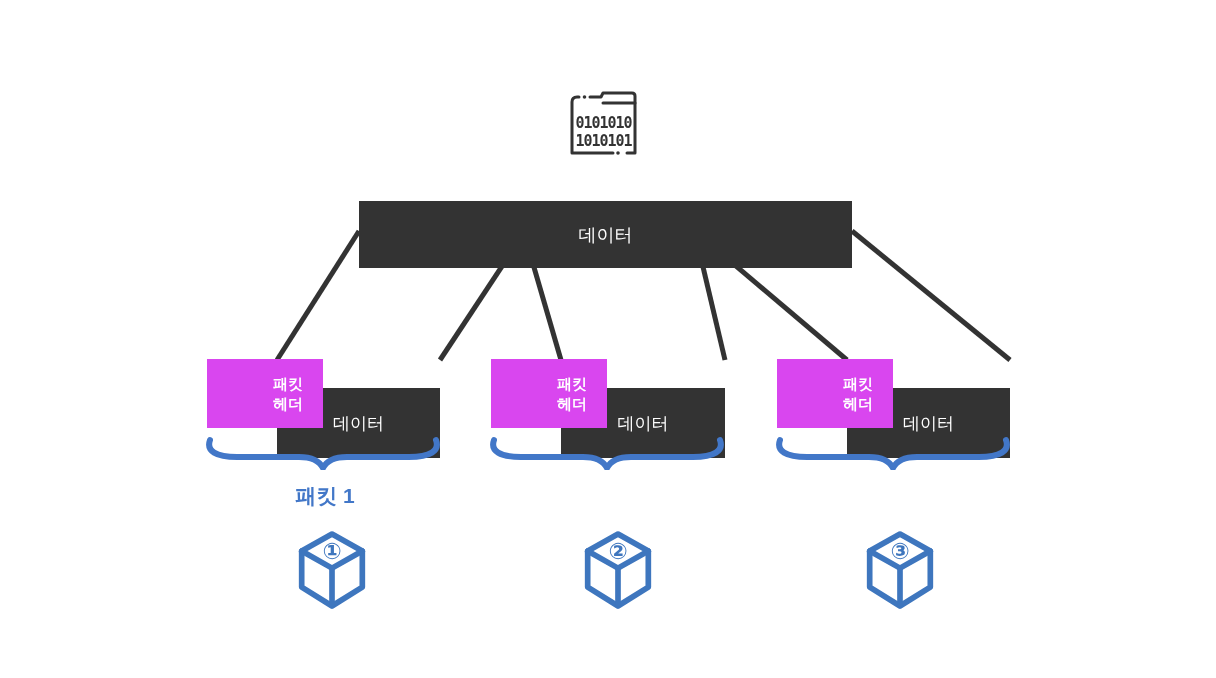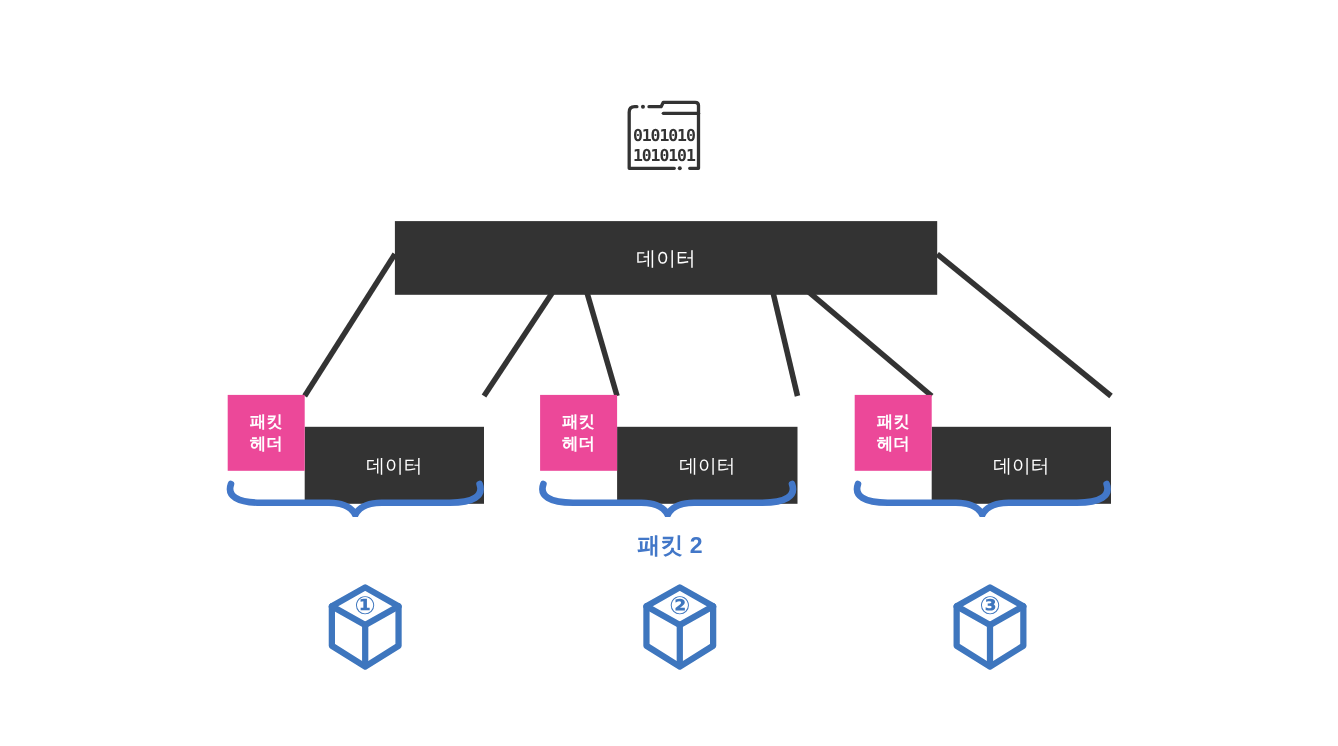--- a/index.html
+++ b/index.html
@@ -11,22 +11,22 @@
   .lines-layer{position:absolute;left:0;top:0;z-index:1;}
   .connector{stroke:#333333;stroke-width:5;}
   .bar{
     position:absolute;background:#333333;color:#ffffff;z-index:2;
     display:flex;align-items:center;justify-content:center;margin-top:33px;
   }
   .main-bar{left:359px;top:168px;width:493px;height:67px;font-size:18px;}
   .pkt-data{top:355px;height:70px;font-size:17px;}
   .pkt-header{
     position:absolute;top:359px;width:70px;height:69px;z-index:3;
-    background:#ec4899;color:#ffffff;font-weight:bold;font-size:15px;line-height:1.3;
-    display:flex;flex-direction:column;align-items:center;justify-content:center;text-align:center;
+    background:#d946ef;color:#ffffff;font-weight:bold;font-size:15px;line-height:1.3;
+    display:flex;flex-direction:column;align-items:center;justify-content:center;text-align:center;padding-left:46px;
   }
   .brace{position:absolute;top:436px;z-index:2;}
   .brace path{stroke:#4277C8;stroke-width:6;fill:none;stroke-linecap:round;}
   .caption{
     position:absolute;top:482px;height:30px;z-index:2;
     color:#4277C8;font-weight:bold;font-size:21px;text-align:center;
   }
   .cube{position:absolute;top:530px;z-index:2;}
   .cube polygon,.cube polyline{fill:#ffffff;stroke:#3E76BE;stroke-width:6;stroke-linejoin:round;}
   .cube line{stroke:#3E76BE;stroke-width:6;stroke-linecap:round;}
@@ -70,39 +70,39 @@
   <div class="pkt-header" style="left:207px;">
     <span>패킷</span>
     <span>헤더</span>
   </div>
   <div class="bar pkt-data" style="left:277px;width:163px;">
     <span>데이터</span>
   </div>
   <svg class="brace" style="left:205px;" width="236" height="34" viewBox="0 0 236 34">
     <path d="M5,4 C1,15 11,21 32,21 L94,21 C106,21 114,24 118,32 C122,24 130,21 142,21 L204,21 C225,21 235,15 231,4"></path>
   </svg>
+  <div class="caption" style="left:207px;width:236px;">패킷 1</div>
   <svg class="cube" style="left:296px;" width="72" height="80" viewBox="0 0 76 84">
     <polygon points="38,4 70,22 70,60 38,80 6,60 6,22"></polygon>
     <line x1="6" y1="22" x2="38" y2="40"></line>
     <line x1="70" y1="22" x2="38" y2="40"></line>
     <line x1="38" y1="40" x2="38" y2="78"></line>
     <text class="cube-num" x="38" y="30">①</text>
   </svg>
 
   <div class="pkt-header" style="left:491px;">
     <span>패킷</span>
     <span>헤더</span>
   </div>
   <div class="bar pkt-data" style="left:561px;width:164px;">
     <span>데이터</span>
   </div>
   <svg class="brace" style="left:489px;" width="236" height="34" viewBox="0 0 236 34">
     <path d="M5,4 C1,15 11,21 32,21 L94,21 C106,21 114,24 118,32 C122,24 130,21 142,21 L204,21 C225,21 235,15 231,4"></path>
   </svg>
-  <div class="caption" style="left:491px;width:236px;">패킷 2</div>
   <svg class="cube" style="left:582px;" width="72" height="80" viewBox="0 0 76 84">
     <polygon points="38,4 70,22 70,60 38,80 6,60 6,22"></polygon>
     <line x1="6" y1="22" x2="38" y2="40"></line>
     <line x1="70" y1="22" x2="38" y2="40"></line>
     <line x1="38" y1="40" x2="38" y2="78"></line>
     <text class="cube-num" x="38" y="30">②</text>
   </svg>
 
   <div class="pkt-header" style="left:777px;">
     <span>패킷</span>

